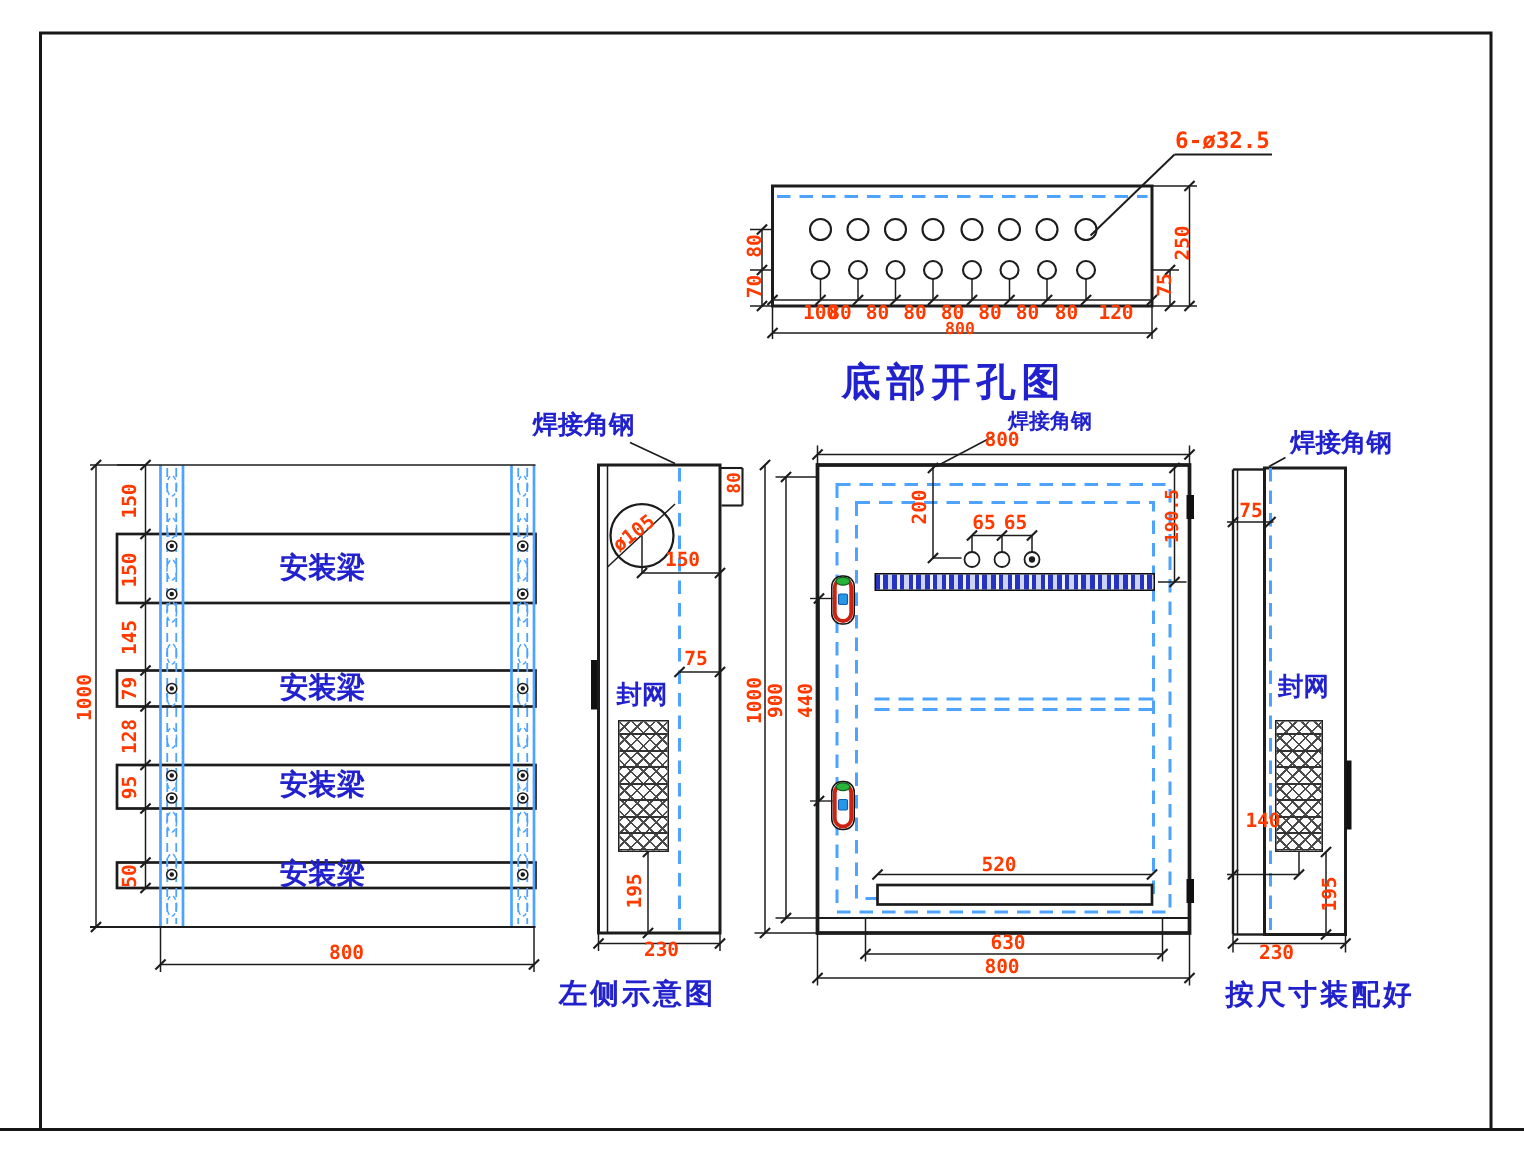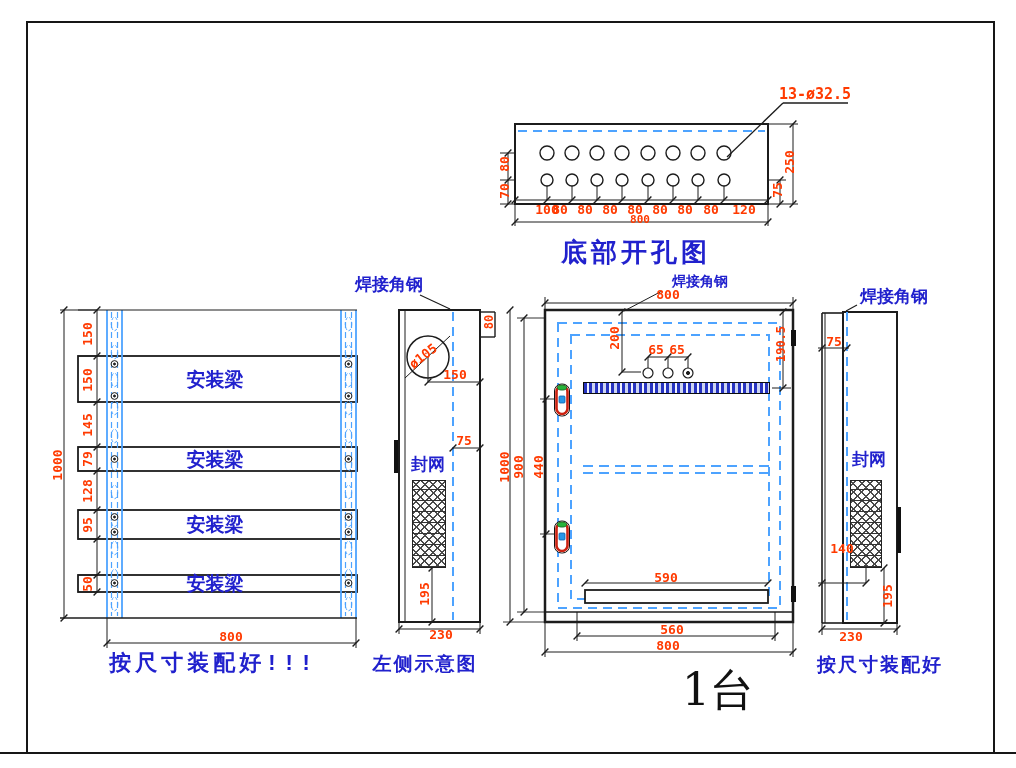--- a/index.html
+++ b/index.html
@@ -13,21 +13,21 @@
       repeating-linear-gradient(0deg,#333 0 1.2px,transparent 1.2px 11px),
       repeating-linear-gradient(45deg,#4a4a4a 0 1.2px,transparent 1.2px 6px),
       repeating-linear-gradient(-45deg,#4a4a4a 0 1.2px,transparent 1.2px 6px);}
   #terminal-strip{
     border:1.6px solid #0b0b0b;
     background:repeating-linear-gradient(90deg,#2633c0 0 3px,#eef1ff 3px 5px,#2633c0 5px 8px,#cdd5f2 8px 11px);}
   #labels{position:absolute;left:0;top:0;width:100%;height:100%;z-index:3;pointer-events:none;}
   .lbl{position:absolute;white-space:nowrap;transform:translate(-50%,-50%);line-height:1;}
   .dim{color:#ff3a00;font-family:"DejaVu Sans Mono",monospace;font-weight:bold;font-size:13px;}
   .blab{color:#2121cd;font-family:"DejaVu Serif",serif;font-weight:bold;font-size:17px;}
-  .btitle{color:#2121cd;font-family:Liberation Mono, monospace;font-weight:bold;font-size:26px;letter-spacing:4px;}
+  .btitle{color:#2121cd;font-family:Liberation Sans, sans-serif;font-weight:bold;font-size:26px;letter-spacing:4px;}
   .bcap{color:#2121cd;font-family:"DejaVu Serif",serif;font-weight:bold;font-size:19px;letter-spacing:2px;}
   .unit{color:#111;font-family:"DejaVu Serif",serif;font-size:44px;}
   .callout{color:#ff3a00;font-family:"DejaVu Sans Mono",monospace;font-weight:bold;font-size:15px;}
 </style>
 </head>
 <body>
 
 <div id="canvas">
   <svg id="cad-svg" width="1016" height="768" viewBox="0 0 1016 768">
       <rect x="27" y="22" width="967" height="731" fill="none" stroke="#161616" stroke-width="2"></rect>
@@ -296,21 +296,21 @@
       <line x1="822" y1="629" x2="897" y2="629" stroke="#1c1c1c" stroke-width="1"></line>
       <line x1="818.6" y1="632.4" x2="825.4" y2="625.6" stroke="#1c1c1c" stroke-width="1.4"></line>
       <line x1="893.6" y1="632.4" x2="900.4" y2="625.6" stroke="#1c1c1c" stroke-width="1.4"></line>
     </svg>
 
   <div id="terminal-strip" class="patch" style="left:583px;top:382px;width:187px;height:12px;"></div>
   <div id="mesh-right" class="patch" style="left:412px;top:480px;width:34px;height:88px;"></div>
   <div id="mesh-left" class="patch" style="left:850px;top:480px;width:32px;height:88px;"></div>
 
   <div id="labels">
-      <div class="lbl callout" style="left: 815px; top: 94px; transform: translate(-50%, -50%) rotate(0deg);">13-ø32.5</div>
+      <div class="lbl callout" style="left: 815px; top: 94px; transform: translate(-50%, -50%) rotate(0deg);">6-ø32.5</div>
       <div class="lbl dim" style="left: 504px; top: 164px; transform: translate(-50%, -50%) rotate(-90deg);">80</div>
       <div class="lbl dim" style="left: 504px; top: 191px; transform: translate(-50%, -50%) rotate(-90deg);">70</div>
       <div class="lbl dim" style="left: 789px; top: 162px; transform: translate(-50%, -50%) rotate(-90deg);">250</div>
       <div class="lbl dim" style="left: 777px; top: 190px; transform: translate(-50%, -50%) rotate(-90deg);">75</div>
       <div class="lbl dim" style="left: 531px; top: 209px; transform: translate(-50%, -50%) rotate(0deg); margin-left: 16px;">100</div>
       <div class="lbl dim" style="left: 560px; top: 209px; transform: translate(-50%, -50%) rotate(0deg);">80</div>
       <div class="lbl dim" style="left: 585px; top: 209px; transform: translate(-50%, -50%) rotate(0deg);">80</div>
       <div class="lbl dim" style="left: 610px; top: 209px; transform: translate(-50%, -50%) rotate(0deg);">80</div>
       <div class="lbl dim" style="left: 635px; top: 209px; transform: translate(-50%, -50%) rotate(0deg);">80</div>
       <div class="lbl dim" style="left: 660px; top: 209px; transform: translate(-50%, -50%) rotate(0deg);">80</div>
@@ -321,28 +321,27 @@
       <div class="lbl btitle" style="left: 636px; top: 254px; transform: translate(-50%, -50%) rotate(0deg);">底部开孔图</div>
       <div class="lbl blab" style="left: 700px; top: 281px; font-size: 14px; transform: translate(-50%, -50%) rotate(0deg);">焊接角钢</div>
       <div class="lbl dim" style="left: 668px; top: 294px; transform: translate(-50%, -50%) rotate(0deg);">800</div>
       <div class="lbl dim" style="left: 614px; top: 338px; transform: translate(-50%, -50%) rotate(-90deg);">200</div>
       <div class="lbl dim" style="left: 656px; top: 349px; transform: translate(-50%, -50%) rotate(0deg);">65</div>
       <div class="lbl dim" style="left: 677px; top: 349px; transform: translate(-50%, -50%) rotate(0deg);">65</div>
       <div class="lbl dim" style="left: 781px; top: 344px; font-size: 12px; transform: translate(-50%, -50%) rotate(-90deg);">190.5</div>
       <div class="lbl dim" style="left: 504px; top: 467px; transform: translate(-50%, -50%) rotate(-90deg);">1000</div>
       <div class="lbl dim" style="left: 518px; top: 467px; transform: translate(-50%, -50%) rotate(-90deg);">900</div>
       <div class="lbl dim" style="left: 538px; top: 467px; transform: translate(-50%, -50%) rotate(-90deg);">440</div>
-      <div class="lbl dim" style="left: 666px; top: 577px; transform: translate(-50%, -50%) rotate(0deg);">590</div>
-      <div class="lbl dim" style="left: 672px; top: 629px; transform: translate(-50%, -50%) rotate(0deg);">560</div>
+      <div class="lbl dim" style="left: 666px; top: 577px; transform: translate(-50%, -50%) rotate(0deg);">520</div>
+      <div class="lbl dim" style="left: 672px; top: 629px; transform: translate(-50%, -50%) rotate(0deg);">630</div>
       <div class="lbl dim" style="left: 668px; top: 645px; transform: translate(-50%, -50%) rotate(0deg);">800</div>
       <div class="lbl blab" style="left: 215px; top: 379px; font-size: 19px; transform: translate(-50%, -50%) rotate(0deg);">安装梁</div>
       <div class="lbl blab" style="left: 215px; top: 459px; font-size: 19px; transform: translate(-50%, -50%) rotate(0deg);">安装梁</div>
       <div class="lbl blab" style="left: 215px; top: 524px; font-size: 19px; transform: translate(-50%, -50%) rotate(0deg);">安装梁</div>
       <div class="lbl blab" style="left: 215px; top: 583px; font-size: 19px; transform: translate(-50%, -50%) rotate(0deg);">安装梁</div>
-      <div class="lbl btitle" style="left: 213px; top: 665px; font-size: 22px; transform: translate(-50%, -50%) rotate(0deg);">按尺寸装配好!!!</div>
       <div class="lbl dim" style="left: 87px; top: 334px; transform: translate(-50%, -50%) rotate(-90deg);">150</div>
       <div class="lbl dim" style="left: 87px; top: 380px; transform: translate(-50%, -50%) rotate(-90deg);">150</div>
       <div class="lbl dim" style="left: 87px; top: 425px; transform: translate(-50%, -50%) rotate(-90deg);">145</div>
       <div class="lbl dim" style="left: 87px; top: 459px; transform: translate(-50%, -50%) rotate(-90deg);">79</div>
       <div class="lbl dim" style="left: 87px; top: 491px; transform: translate(-50%, -50%) rotate(-90deg);">128</div>
       <div class="lbl dim" style="left: 87px; top: 525px; transform: translate(-50%, -50%) rotate(-90deg);">95</div>
       <div class="lbl dim" style="left: 87px; top: 584px; transform: translate(-50%, -50%) rotate(-90deg);">50</div>
       <div class="lbl dim" style="left: 57px; top: 465px; transform: translate(-50%, -50%) rotate(-90deg);">1000</div>
       <div class="lbl dim" style="left: 231px; top: 636px; transform: translate(-50%, -50%) rotate(0deg);">800</div>
       <div class="lbl blab" style="left: 389px; top: 284px; transform: translate(-50%, -50%) rotate(0deg);">焊接角钢</div>
@@ -354,15 +353,14 @@
       <div class="lbl dim" style="left: 424px; top: 594px; transform: translate(-50%, -50%) rotate(-90deg);">195</div>
       <div class="lbl dim" style="left: 441px; top: 634px; transform: translate(-50%, -50%) rotate(0deg);">230</div>
       <div class="lbl bcap" style="left: 425px; top: 663px; transform: translate(-50%, -50%) rotate(0deg);">左侧示意图</div>
       <div class="lbl blab" style="left: 894px; top: 296px; transform: translate(-50%, -50%) rotate(0deg);">焊接角钢</div>
       <div class="lbl dim" style="left: 834px; top: 341px; transform: translate(-50%, -50%) rotate(0deg);">75</div>
       <div class="lbl blab" style="left: 869px; top: 459px; transform: translate(-50%, -50%) rotate(0deg);">封网</div>
       <div class="lbl dim" style="left: 842px; top: 548px; transform: translate(-50%, -50%) rotate(0deg);">140</div>
       <div class="lbl dim" style="left: 887px; top: 596px; transform: translate(-50%, -50%) rotate(-90deg);">195</div>
       <div class="lbl dim" style="left: 851px; top: 636px; transform: translate(-50%, -50%) rotate(0deg);">230</div>
       <div class="lbl bcap" style="left: 880px; top: 664px; transform: translate(-50%, -50%) rotate(0deg);">按尺寸装配好</div>
-      <div class="lbl unit" style="left: 718px; top: 690px; transform: translate(-50%, -50%) rotate(0deg);">1台</div>
     </div>
 </div>
 
 </body></html>

